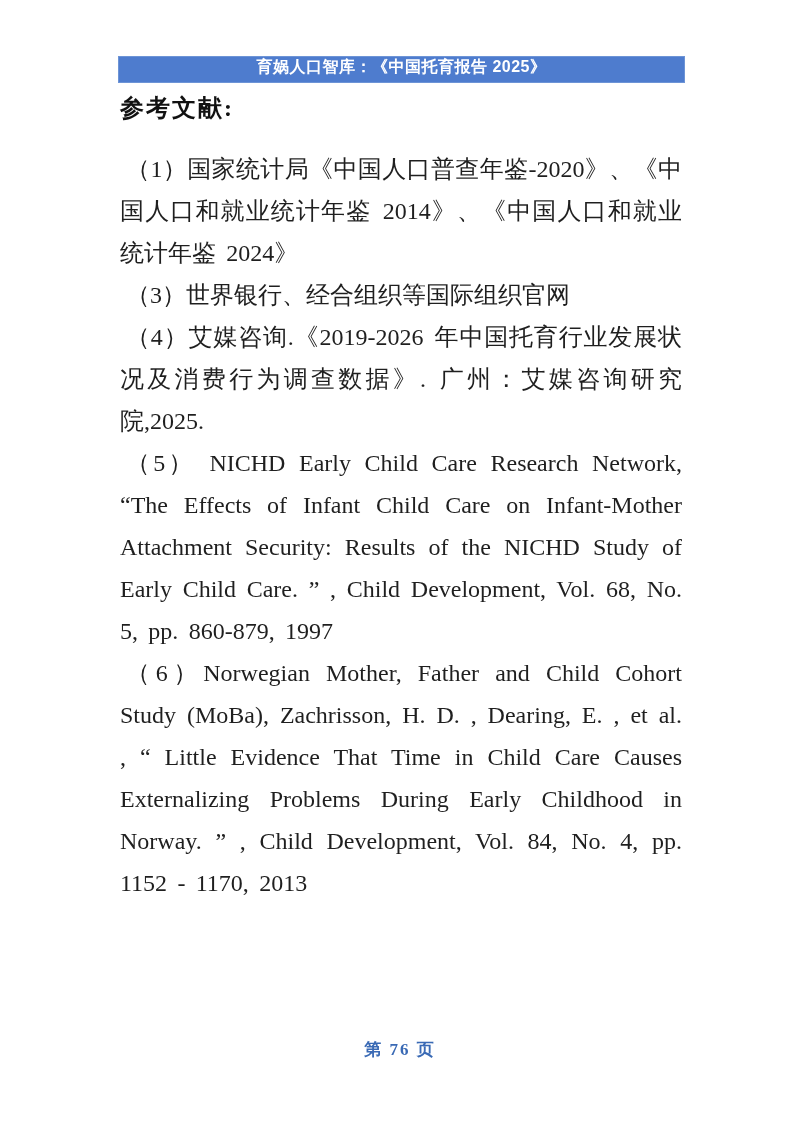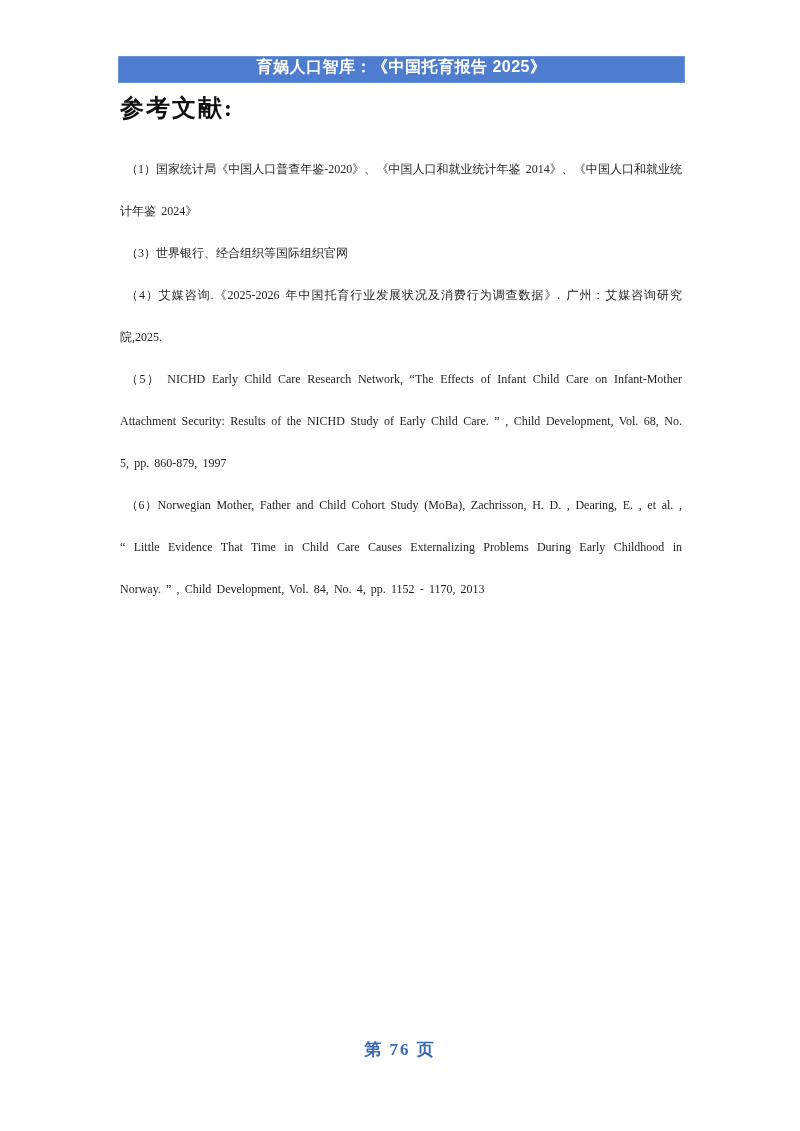--- a/index.html
+++ b/index.html
@@ -43,21 +43,21 @@
     letter-spacing: 2px;
   }
   .refs {
     position: absolute;
     left: 120px;
     top: 148px;
     width: 562px;
   }
   .refs p {
     margin: 0;
-    font-size: 12px;
+    font-size: 24px;
     line-height: 42px;
     text-align: justify;
     text-justify: inter-word;
     word-spacing: 0.18em;
     text-indent: 6px;
     color: #1f1f1f;
   }
   .page-footer {
     position: absolute;
     left: 0;
@@ -80,21 +80,21 @@
 
   <div class="title-bar">
     <span class="title-bar-text">育娲人口智库：《中国托育报告 2025》</span>
   </div>
 
   <div class="section-heading">参考文献:</div>
 
   <div class="refs">
     <p>（1）国家统计局《中国人口普查年鉴-2020》、《中国人口和就业统计年鉴 2014》、《中国人口和就业统计年鉴 2024》</p>
     <p>（3）世界银行、经合组织等国际组织官网</p>
-    <p>（4）艾媒咨询.《2025-2026 年中国托育行业发展状况及消费行为调查数据》. 广州：艾媒咨询研究院,2025.</p>
+    <p>（4）艾媒咨询.《2019-2026 年中国托育行业发展状况及消费行为调查数据》. 广州：艾媒咨询研究院,2025.</p>
     <p>（5） NICHD Early Child Care Research Network, “The Effects of Infant Child Care on Infant-Mother Attachment Security: Results of the NICHD Study of Early Child Care. ” , Child Development, Vol. 68, No. 5, pp. 860-879, 1997</p>
     <p>（6）Norwegian Mother, Father and Child Cohort Study (MoBa), Zachrisson, H. D. , Dearing, E. , et al. , “ Little Evidence That Time in Child Care Causes Externalizing Problems During Early Childhood in Norway. ” , Child Development, Vol. 84, No. 4, pp. 1152 - 1170, 2013</p>
   </div>
 
   <div class="page-footer">
     <span class="page-number">第 76 页</span>
   </div>
 
 </div>
 

